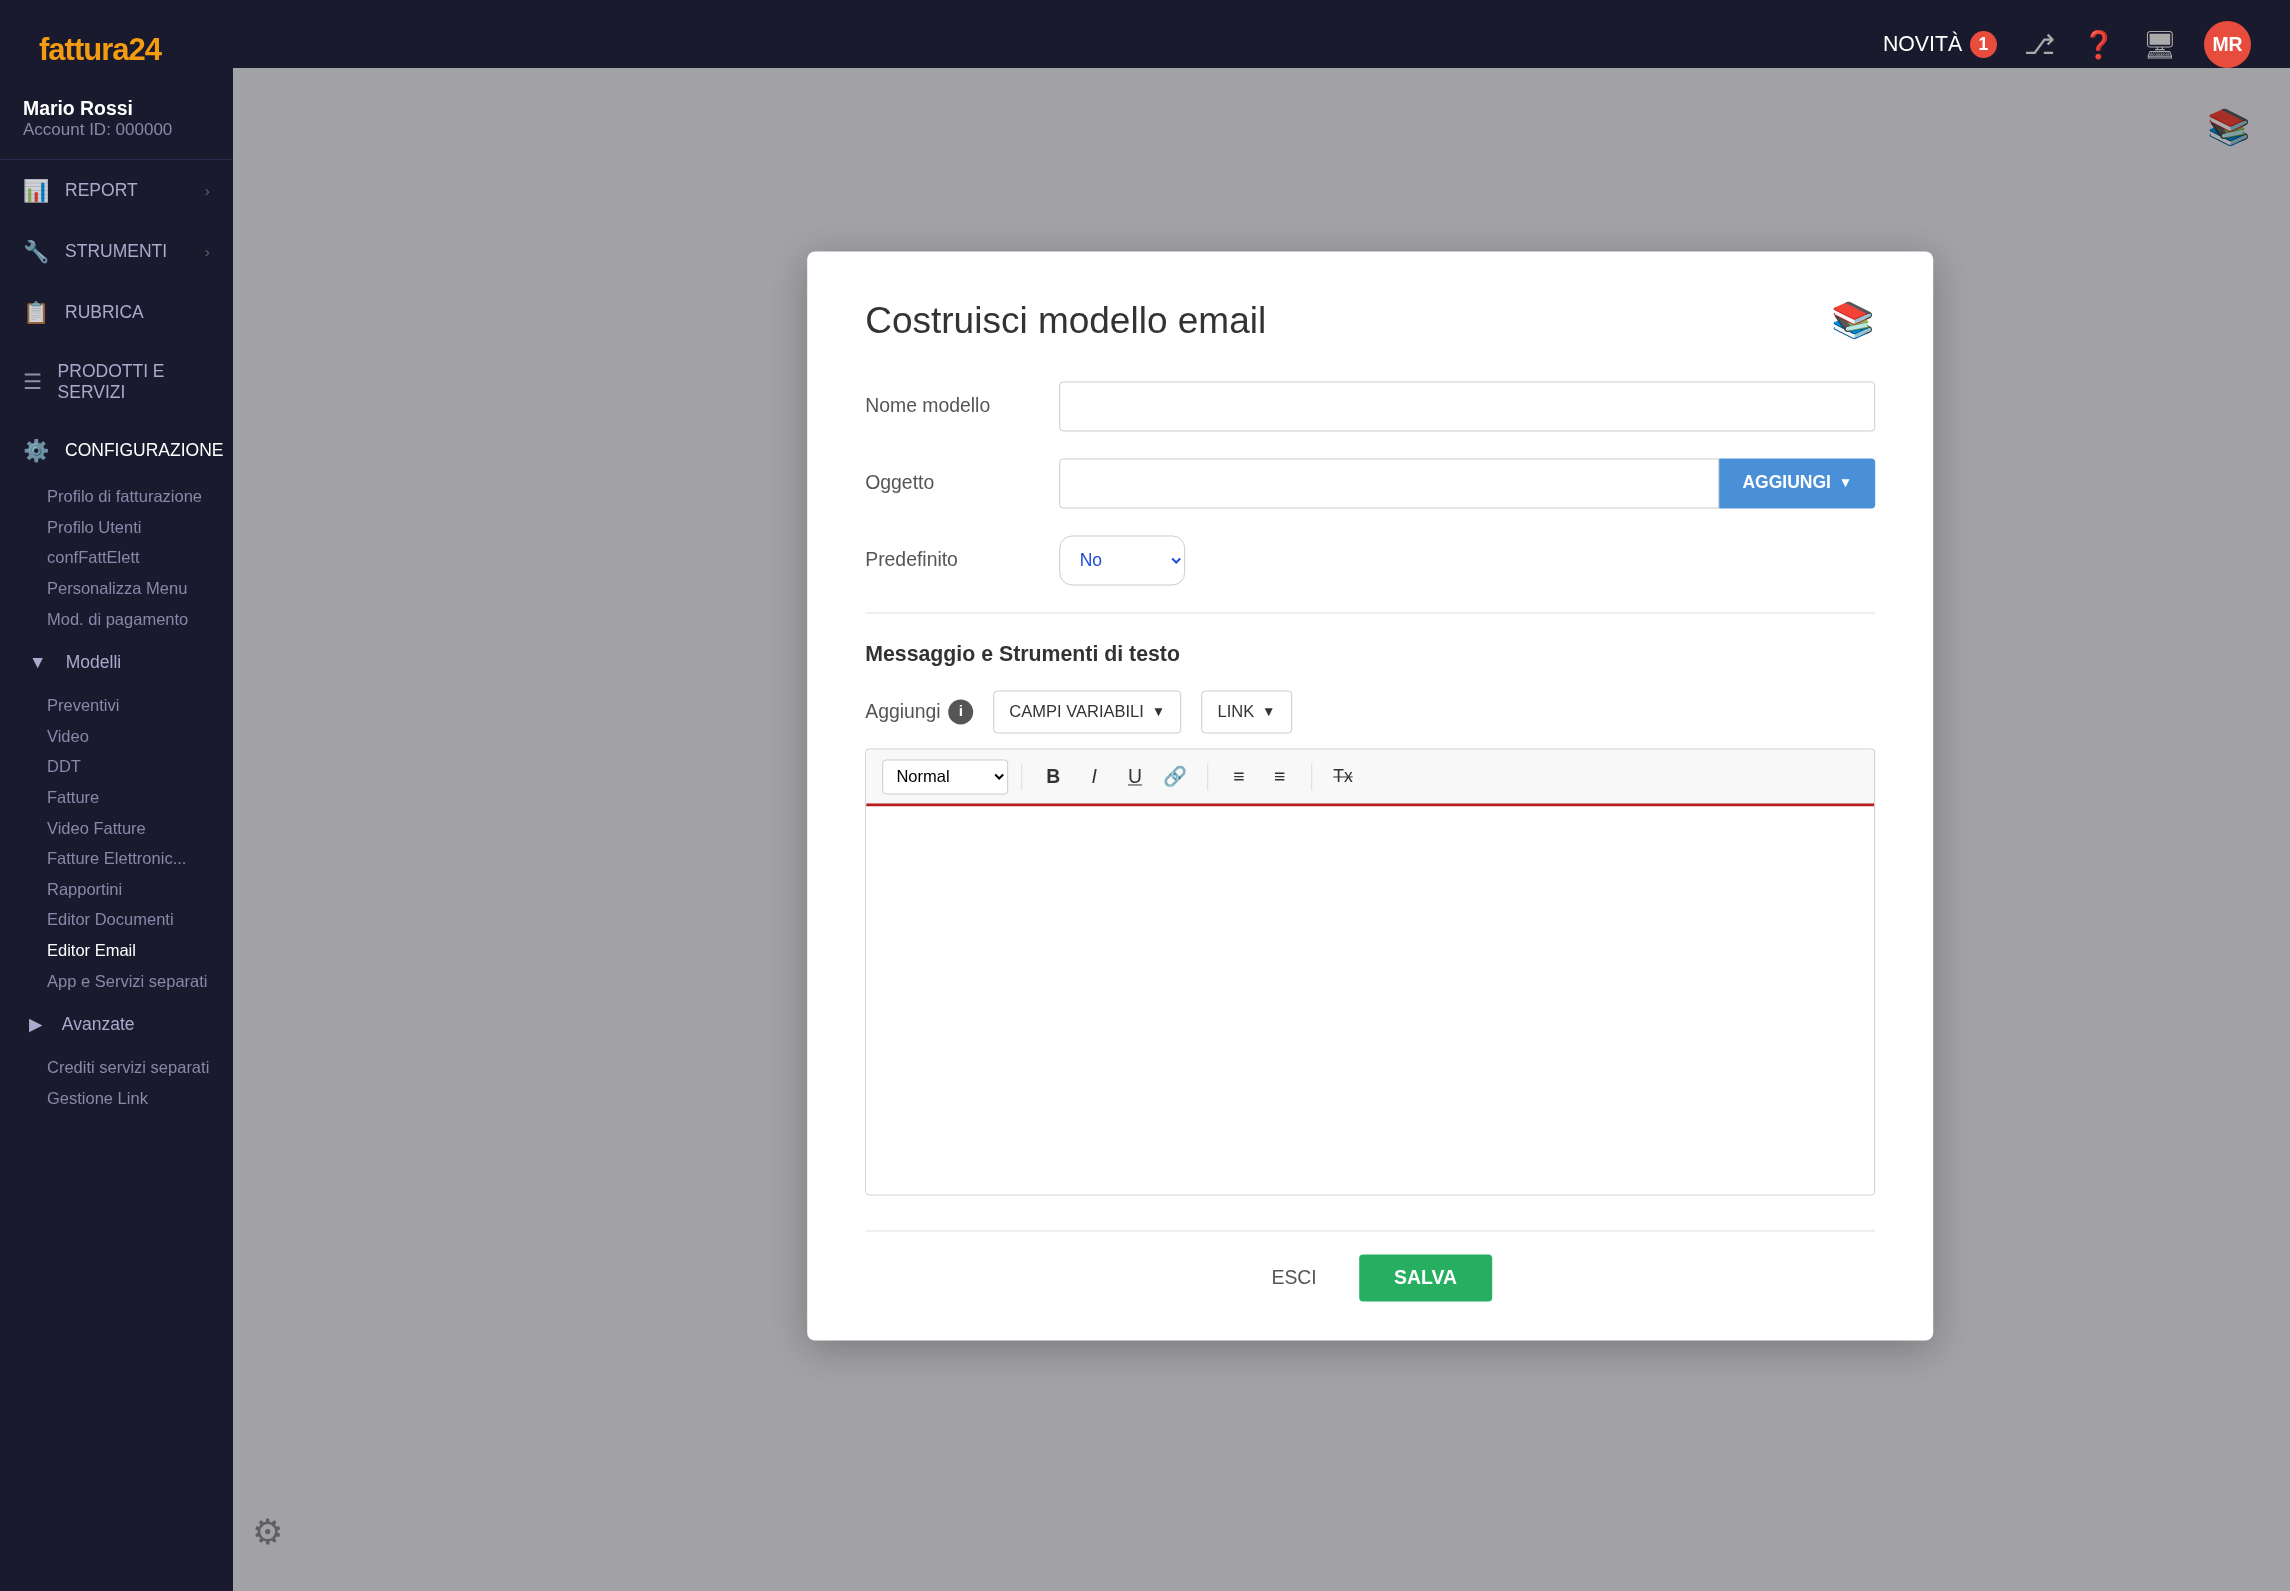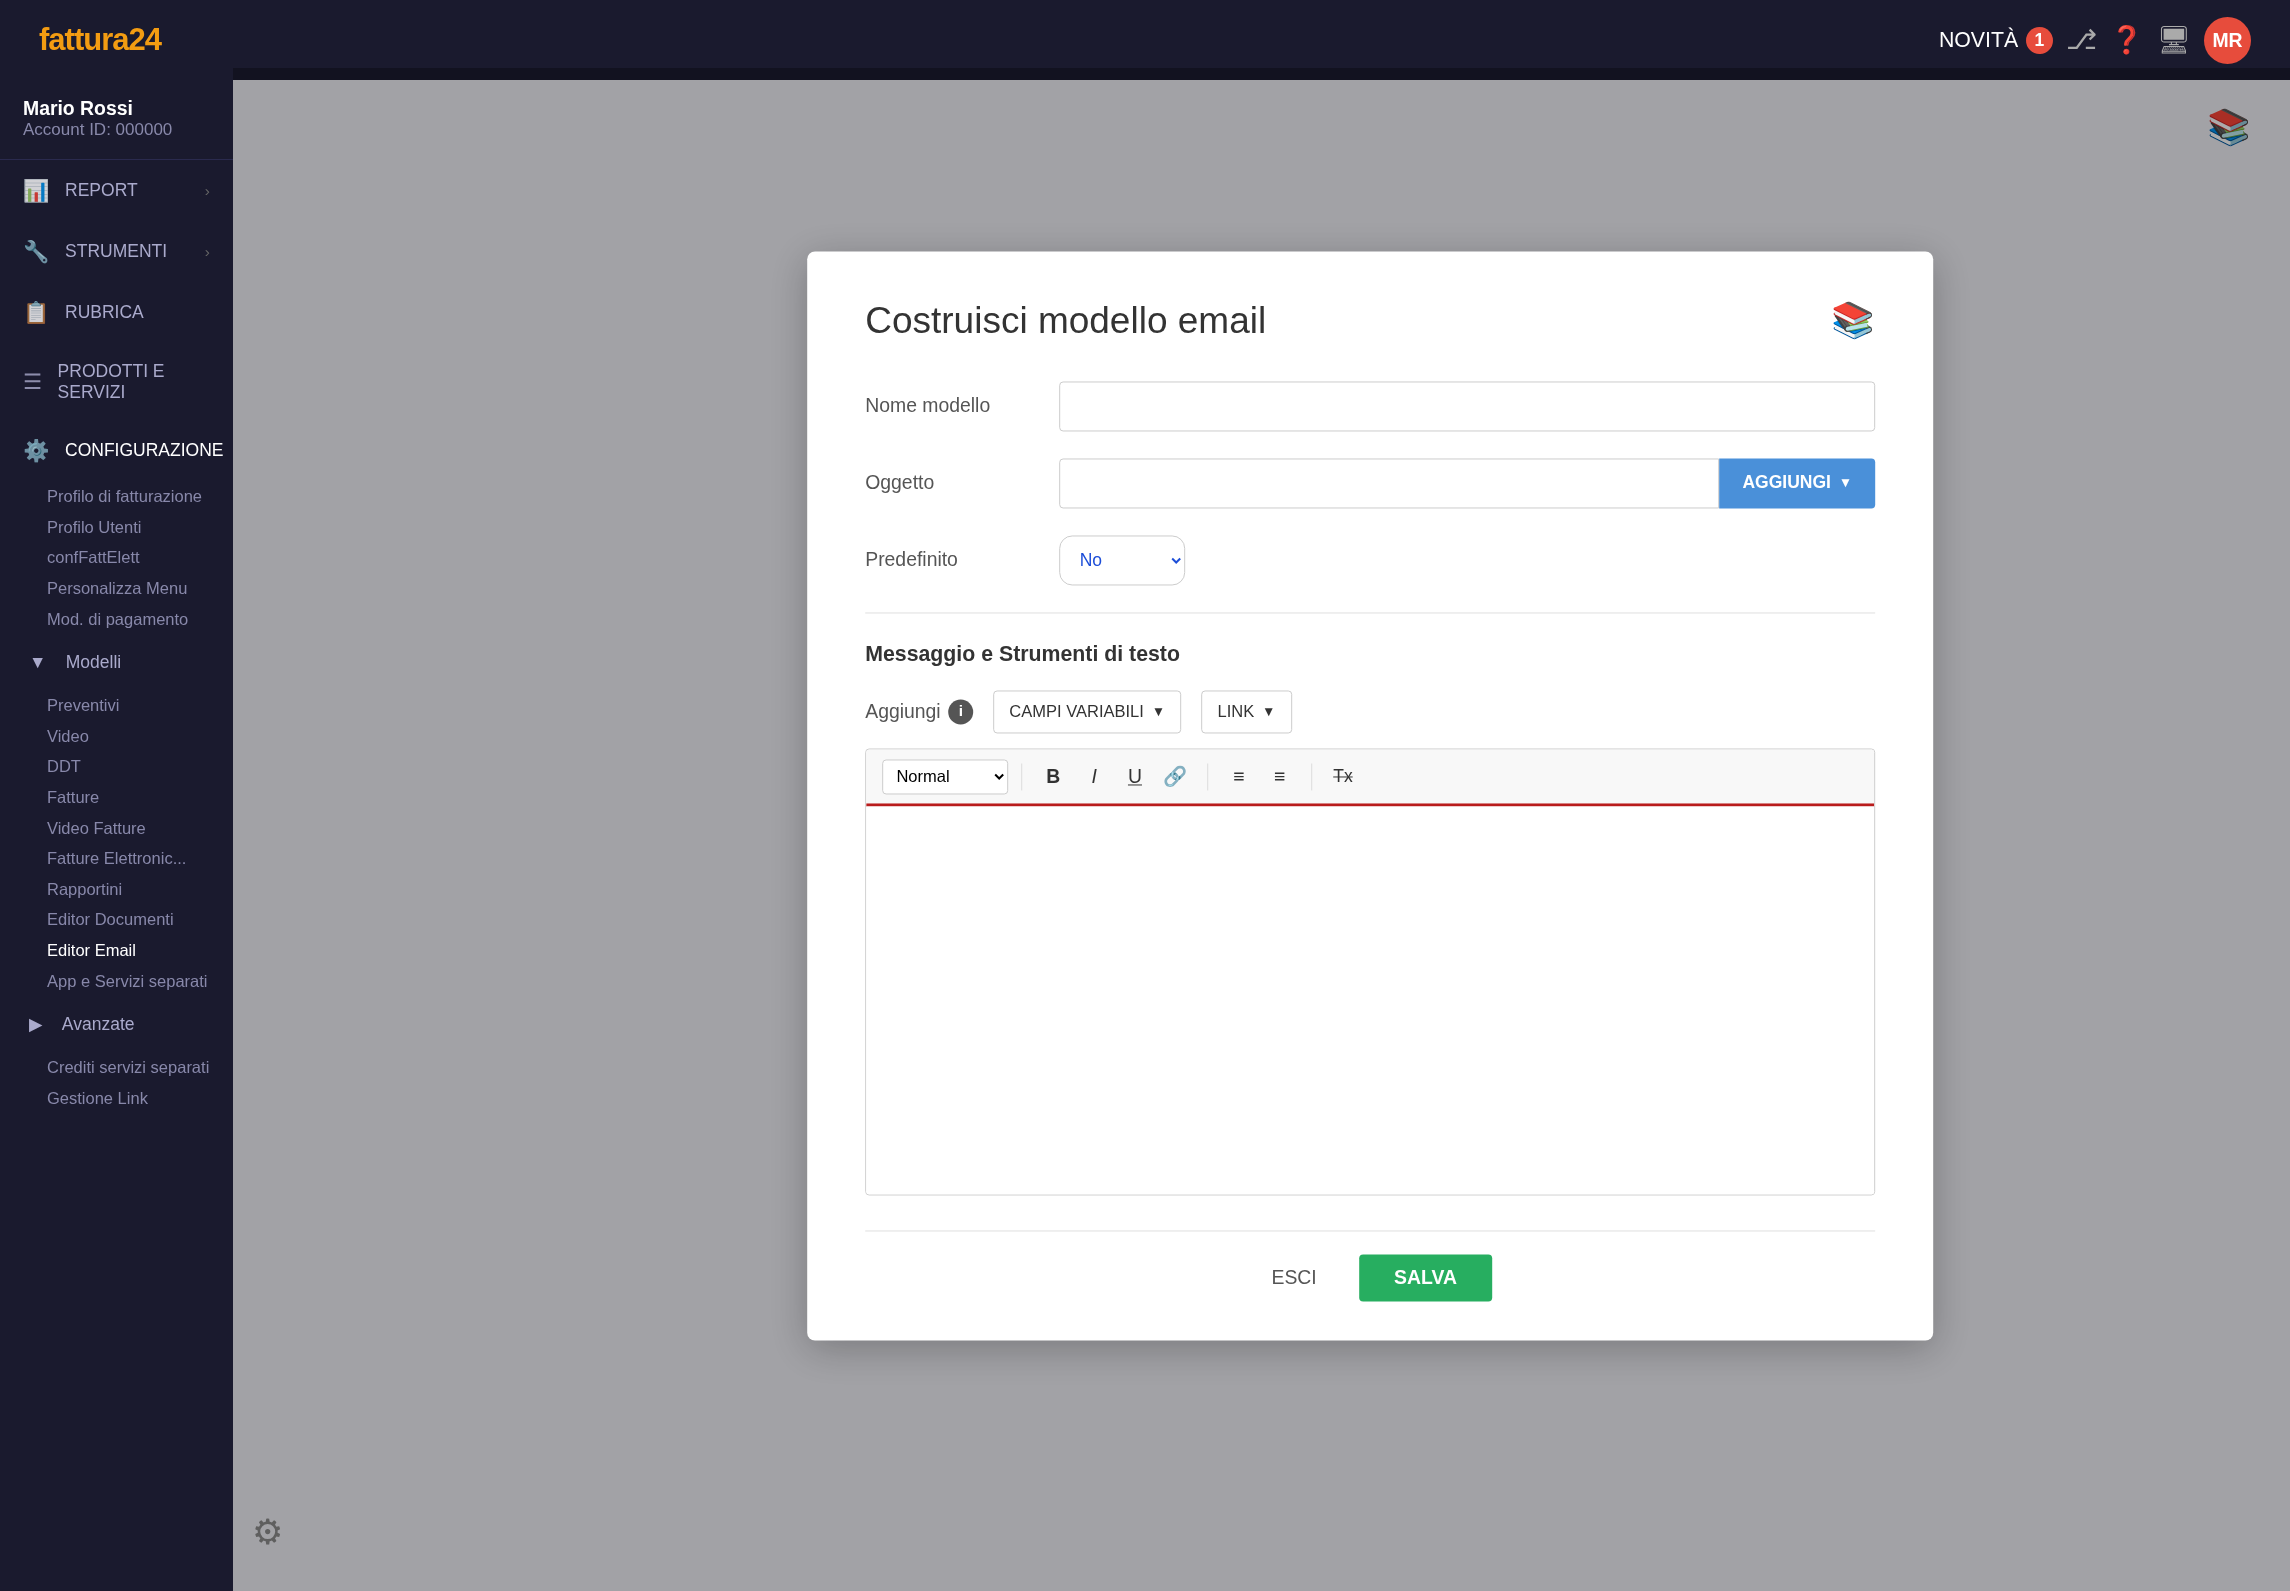--- a/index.html
+++ b/index.html
@@ -9,45 +9,45 @@
       width: 2290px;
       height: 1591px;
       overflow: hidden;
       position: relative;
     }
 
     
     .top-header {
       position: fixed;
       top: 0; left: 0; right: 0;
-      height: 80px;
+      height: 68px;
       background: #1a1a2e;
       display: flex;
-      align-items: center;
+      align-items: flex-end;
       justify-content: space-between;
       padding: 0 39px;
       z-index: 100;
     }
     .logo-area {
       display: flex;
       align-items: center;
     }
     .logo-text {
       color: white;
       font-size: 31px;
       font-weight: bold;
       letter-spacing: -1px;
     }
     .logo-text span {
       color: #f39c12;
     }
     .header-right {
       display: flex;
       align-items: center;
-      gap: 13px;
+      gap: 27px;
     }
     .novita-badge {
       display: flex;
       align-items: center;
       gap: 7.8px;
       color: white;
       font-size: 21.3px;
     }
     .badge-num {
       background: #e74c3c;

